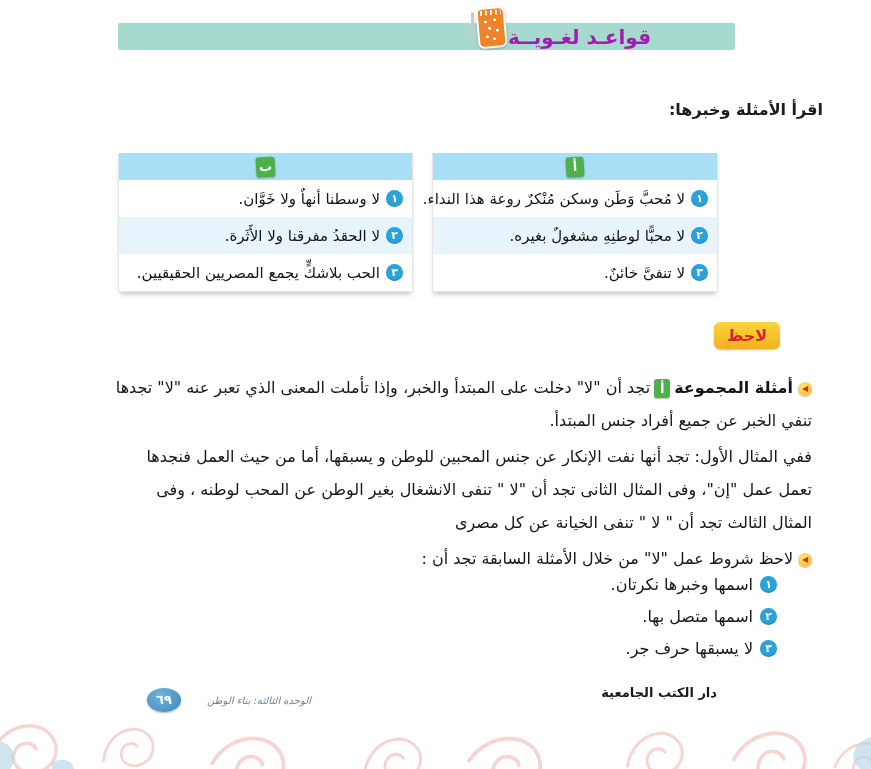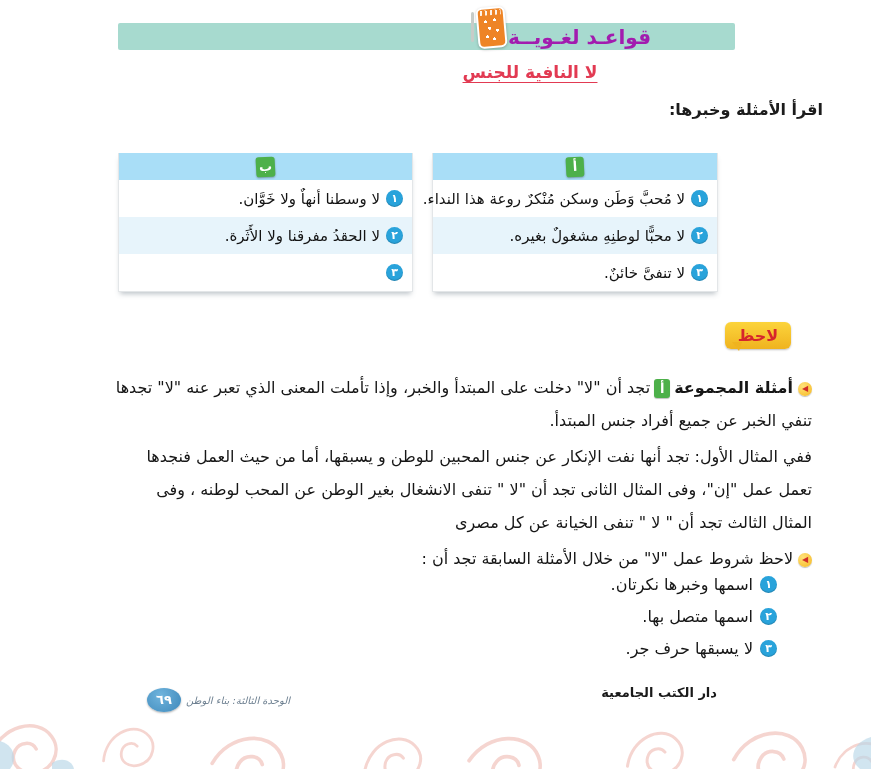--- a/index.html
+++ b/index.html
@@ -78,21 +78,21 @@
   }
   .ex-row.alt { background:#e7f4fb; }
   .num-circle {
     flex:0 0 auto; width:17px; height:17px; border-radius:50%;
     background:#29a3db; color:#ffffff; font-size:11px; font-weight:bold;
     text-align:center; line-height:17px; margin-left:6px;
     box-shadow:inset 0 -1px 1px rgba(0,0,0,.2);
   }
   
   .notice-badge {
-    position:absolute; right:80px; top:322px; width:66px; height:27px;
+    position:absolute; right:91px; top:322px; width:66px; height:27px;
     background:linear-gradient(#fcd43c,#efb31f);
     border-radius:6px; color:#d6262c; font-size:16px; font-weight:bold;
     text-align:center; line-height:27px; box-shadow:0 1px 2px rgba(0,0,0,.25);margin-left:12px;
   }
   .notice-badge:after {
     content:""; position:absolute; bottom:-9px; left:7px;
     border:7px solid transparent; border-top:9px solid #efb31f;
     border-right-width:3px;
   }
   .para { position:absolute; right:59px; left:60px; direction:rtl;
@@ -121,21 +121,21 @@
   }
   .condition .num-circle { margin-left:7px; }
   .c1 { top:575px; } .c2 { top:607px; } .c3 { top:639px; }
   
   .publisher {
     position:absolute; right:154px; top:685px; direction:rtl;
     font-size:13px; font-weight:bold; color:#1a1a1a;
   }
   .footer-left {
     position:absolute; left:147px; top:688px; display:flex;
-    align-items:center; gap:5px;
+    align-items:center; gap:26px;
   }
   .page-num-badge {
     width:34px; height:24px; border-radius:50%;
     background:radial-gradient(circle at 40% 30%, #6fb4dd, #3e88ba);
     color:#ffffff; font-size:13px; font-weight:bold; text-align:center;
     line-height:24px; box-shadow:0 1px 2px rgba(0,0,0,.3);
   }
   .unit-label {
     direction:rtl; font-size:10px; font-style:italic; color:#6e8091;
   }
@@ -144,21 +144,20 @@
 </style>
 </head>
 <body>
 
 <div class="page">
 
   <div class="banner"></div>
   <div class="title-divider"></div>
   <div class="notebook-icon"></div>
   <div class="banner-title">قواعـد لغـويــة</div>
-  <div class="subtitle">لا النافية للجنس</div>
   <div class="intro-line">اقرأ الأمثلة وخبرها:</div>
 
   <div class="ex-table right">
     <div class="ex-header">
       <span class="group-badge">أ</span>
     </div>
     <div class="ex-row">
       <span class="num-circle">١</span>
       <span>لا مُحبَّ وَطَن وسكن مُنْكرٌ روعة هذا النداء.</span>
     </div>
@@ -179,20 +178,21 @@
     <div class="ex-row">
       <span class="num-circle">١</span>
       <span>لا وسطنا أنهاٌ ولا خَوَّان.</span>
     </div>
     <div class="ex-row alt">
       <span class="num-circle">٢</span>
       <span>لا الحقدُ مفرقنا ولا الأَثَرة.</span>
     </div>
     <div class="ex-row">
       <span class="num-circle">٣</span>
+      <span>الحب بلاشكٍّ يجمع المصريين الحقيقيين.</span>
     </div>
   </div>
 
   <div class="notice-badge">لاحظ</div>
 
   <div class="para p1">
     <div class="line">
       <span class="bullet-icon">◀</span><span class="lead-bold">أمثلة المجموعة</span><span class="inline-badge">أ</span><span>تجد أن "لا" دخلت على المبتدأ والخبر، وإذا تأملت المعنى الذي تعبر عنه "لا" تجدها</span>
     </div>
     <div class="line centered">تنفي الخبر عن جميع أفراد جنس المبتدأ.</div>

